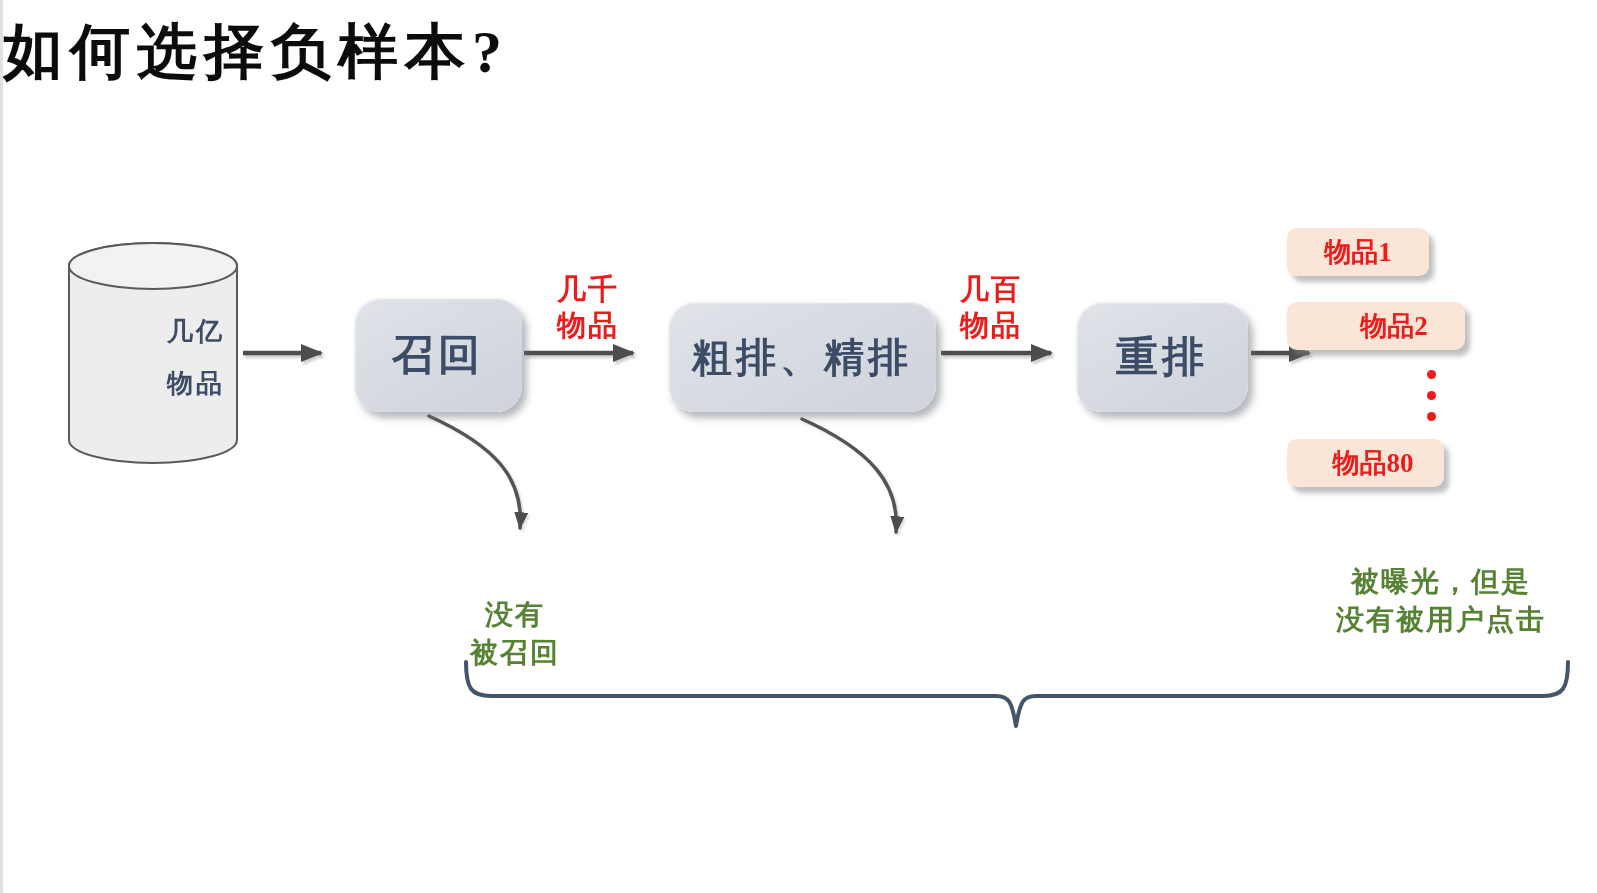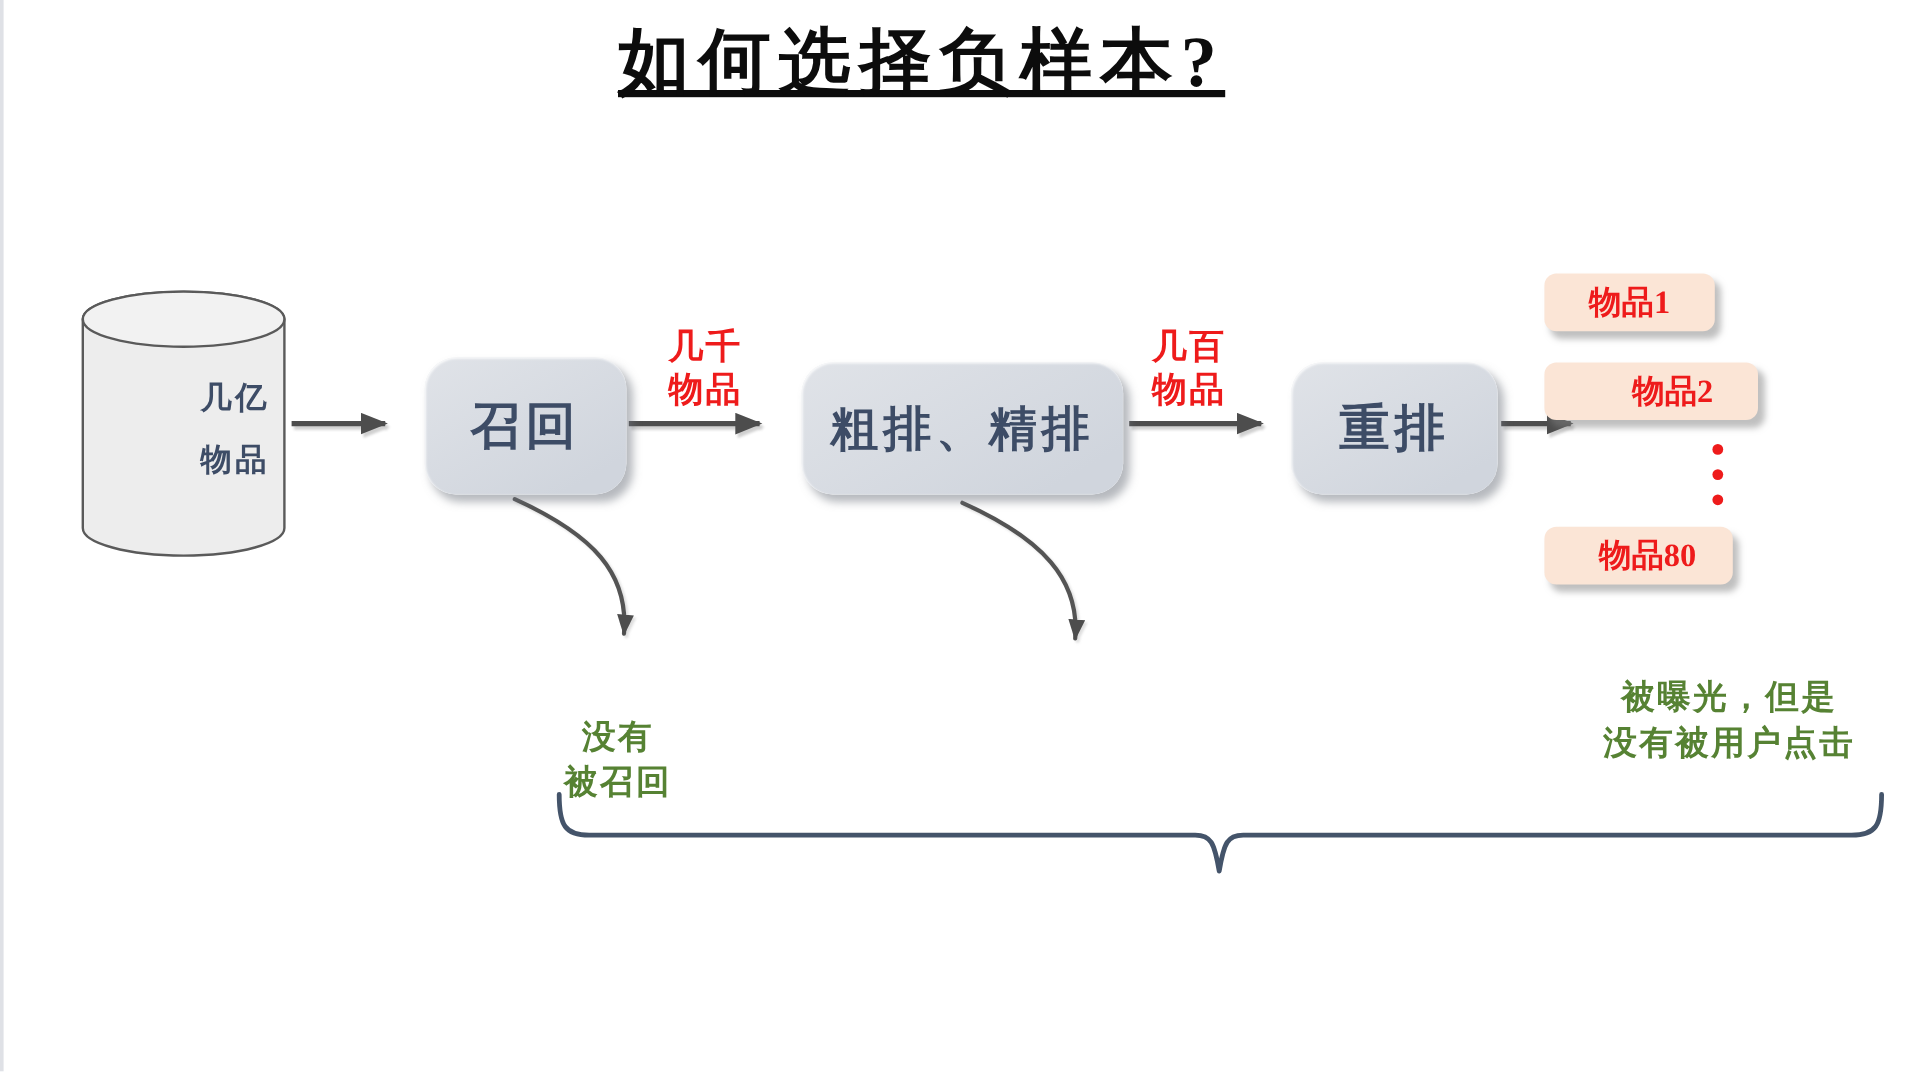--- a/index.html
+++ b/index.html
@@ -24,27 +24,26 @@
     background: #ffffff;
     border-left: 3px solid #dfe1e6;
     overflow: hidden;
     font-family: "Liberation Serif", serif;
   }
   .abs { position: absolute; }
 
   
   .page-title {
     top: 12px; left: 0; width: 1530px;
-    text-align: center;
+    text-align: left;
     font-size: 60px;
     font-weight: 700;
     letter-spacing: 7px;
     color: var(--title-color);
     font-family: "Liberation Serif", serif;
-    text-decoration: underline;
   }
 
   
   #shape-layer { position: absolute; top: 0; left: 0; width: 1597px; height: 893px; }
   .cyl-body { fill: var(--cyl-fill); stroke: var(--cyl-stroke); stroke-width: 2; }
   .cyl-top  { fill: var(--cyl-top);  stroke: var(--cyl-stroke); stroke-width: 2; }
   .arrow-line {
     stroke: var(--arrow); stroke-width: 4.5; fill: none;
     filter: drop-shadow(2px 3px 1px rgba(150,150,150,0.45));
   }

